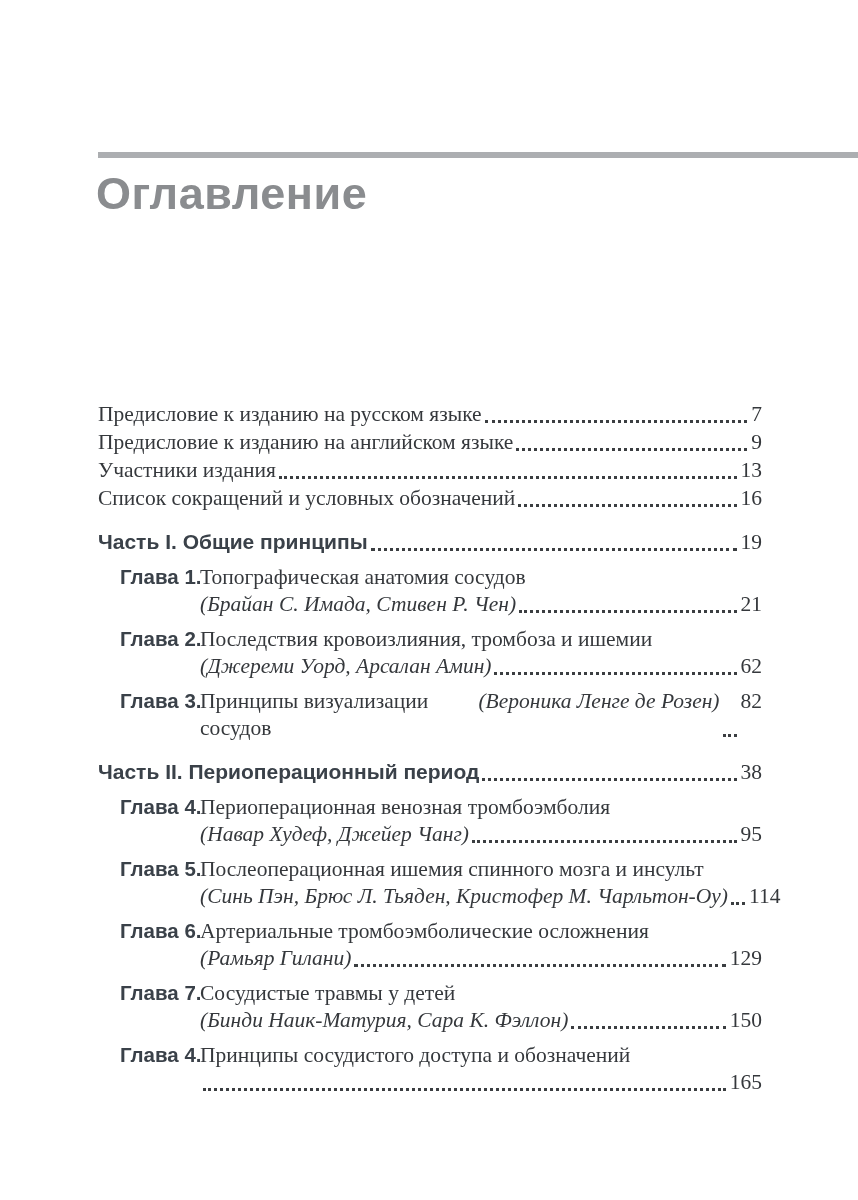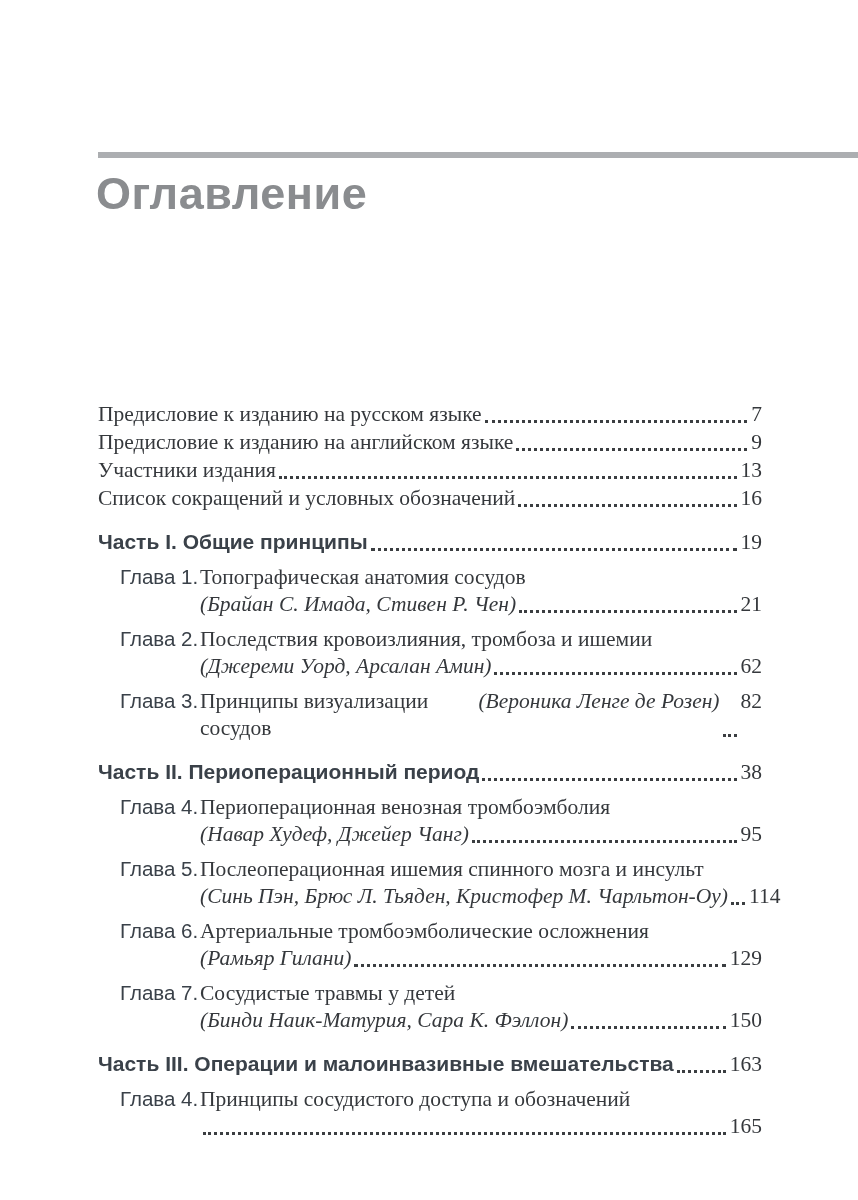--- a/index.html
+++ b/index.html
@@ -70,21 +70,21 @@
   }
   .section-head .sh-title { white-space: nowrap; }
   .chapter {
     padding-left: 22px;
     margin: 7px 0;
     font-size: 21.5px;
     line-height: 27px;
   }
   .ch-label {
     font-family: "Liberation Sans", sans-serif;
-    font-weight: normal;
+    font-weight: bold;
     font-size: 20.5px;
     color: #3a4149;
     display: inline-block;
     width: 80px;
     flex: 0 0 80px;
     white-space: nowrap;
   }
   .ch-title { color: #35383c; }
   .authors { font-style: italic; white-space: nowrap; }
   .authors.inline { margin-left: 1px; }
@@ -208,25 +208,20 @@
       <div class="ch-line1">
         <span class="ch-label">Глава 7.</span><span class="ch-title">Сосудистые травмы у детей</span>
       </div>
       <div class="ch-line2">
         <span class="authors">(Бинди Наик-Матурия, Сара К. Фэллон)</span>
         <span class="leader"></span>
         <span class="pg">150</span>
       </div>
     </div>
 
-    <div class="row section-head">
-      <span class="sh-title">Часть III. Операции и малоинвазивные вмешательства</span>
-      <span class="leader"></span>
-      <span class="pg">163</span>
-    </div>
 
     <div class="chapter">
       <div class="ch-line1">
         <span class="ch-label">Глава 4.</span><span class="ch-title">Принципы сосудистого доступа и обозначений</span>
       </div>
       <div class="ch-line2">
         <span class="leader"></span>
         <span class="pg">165</span>
       </div>
     </div>

